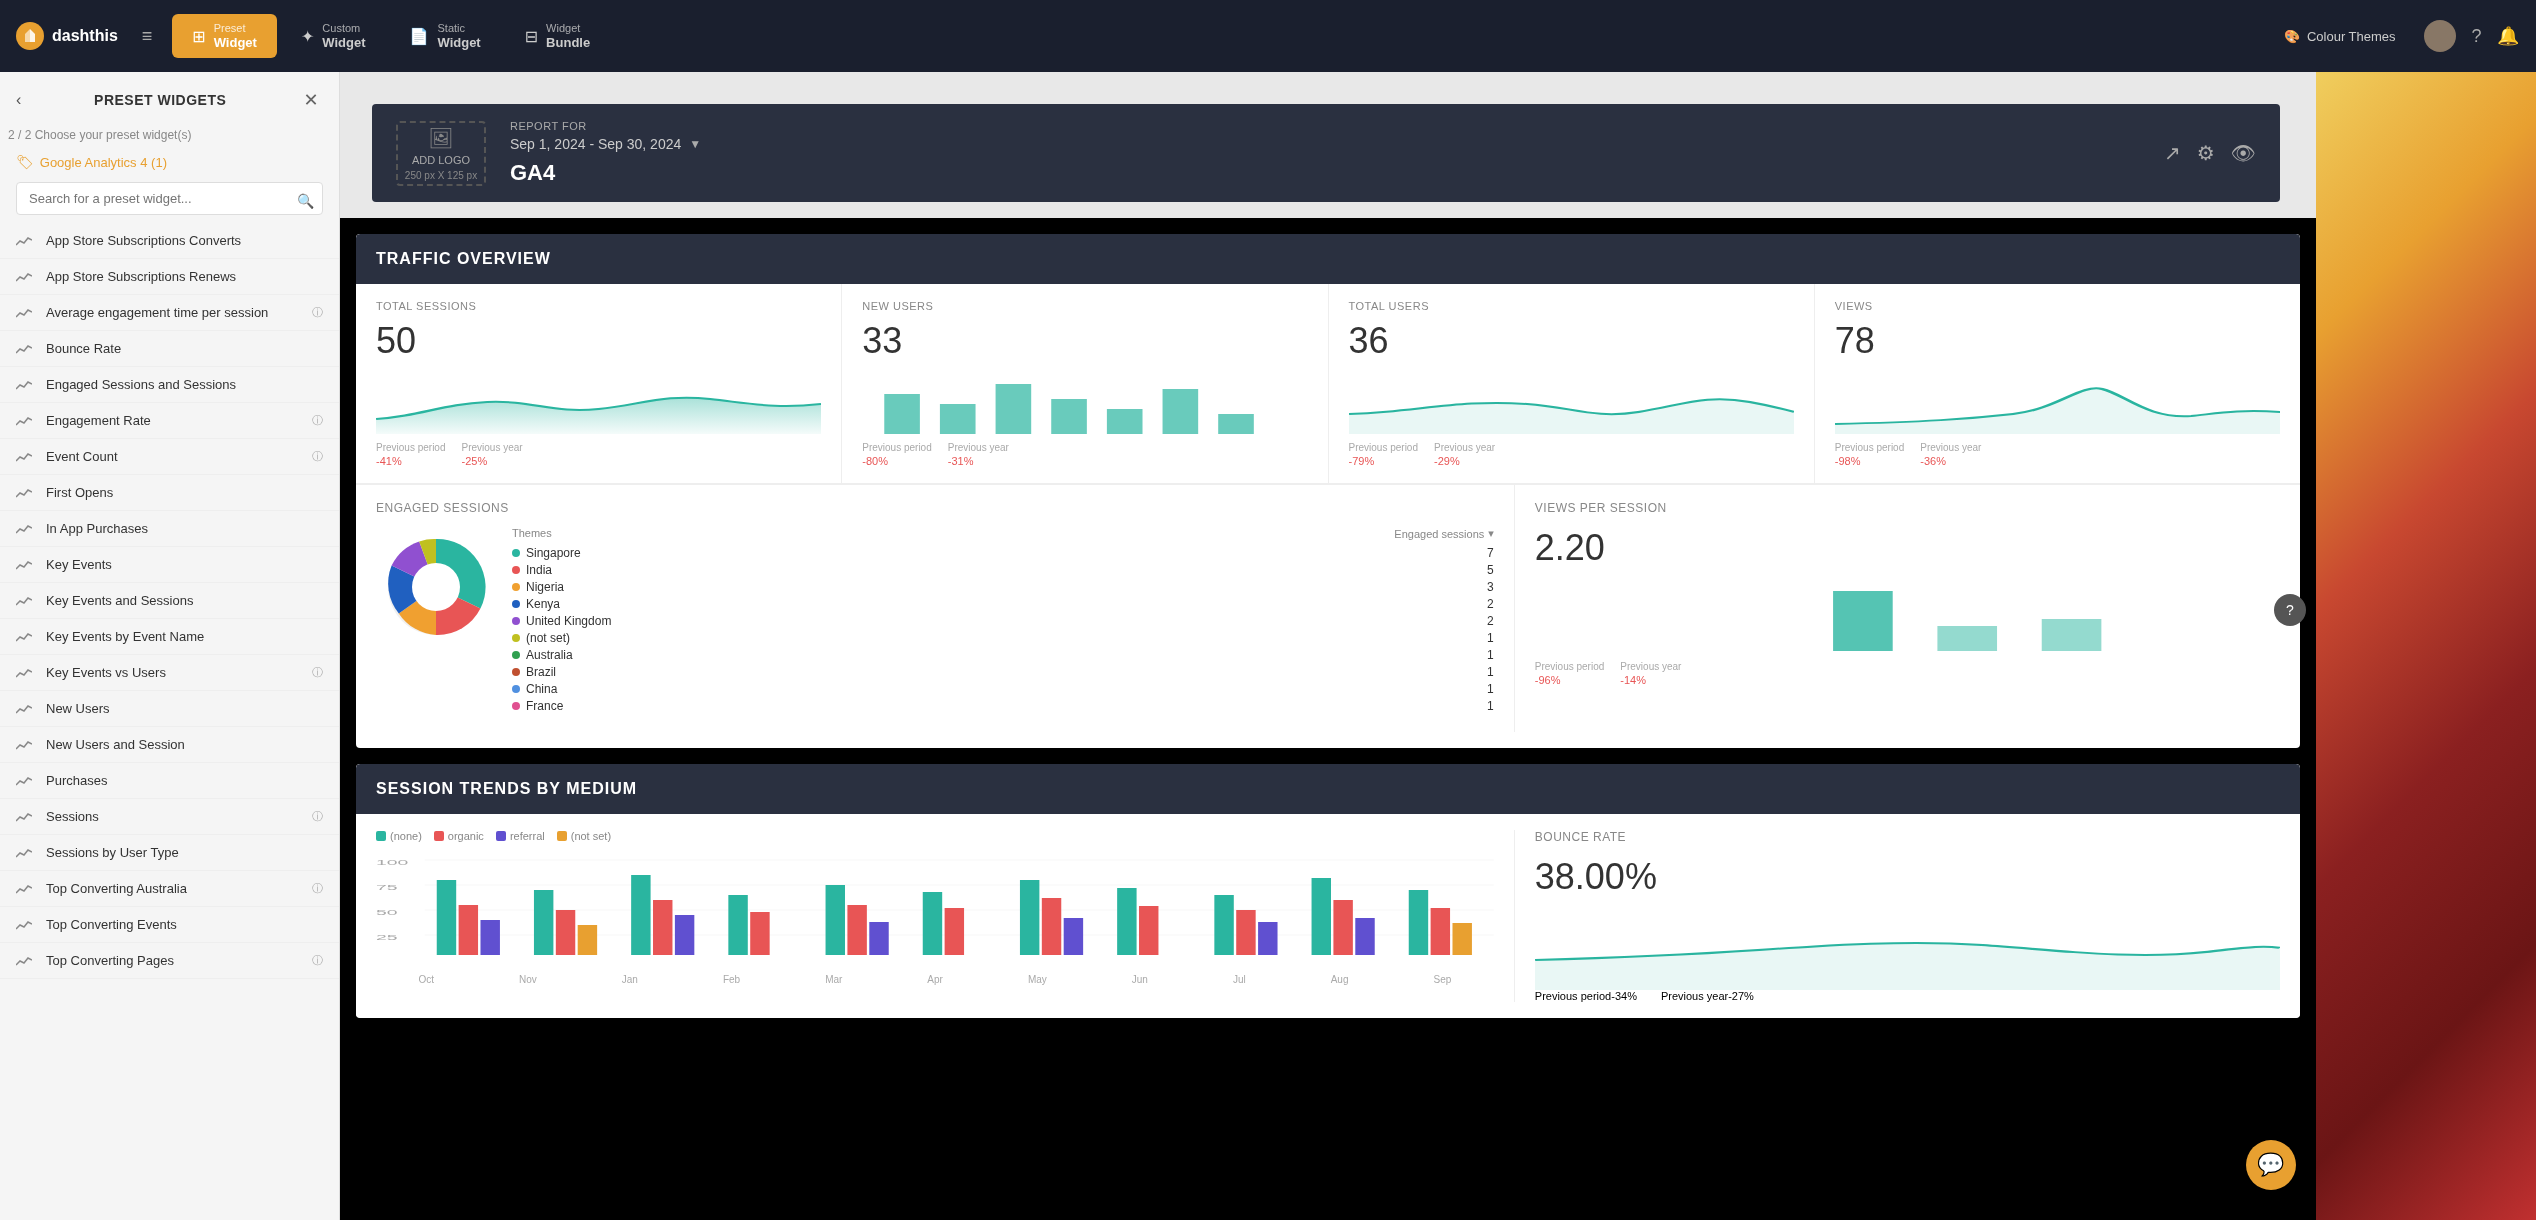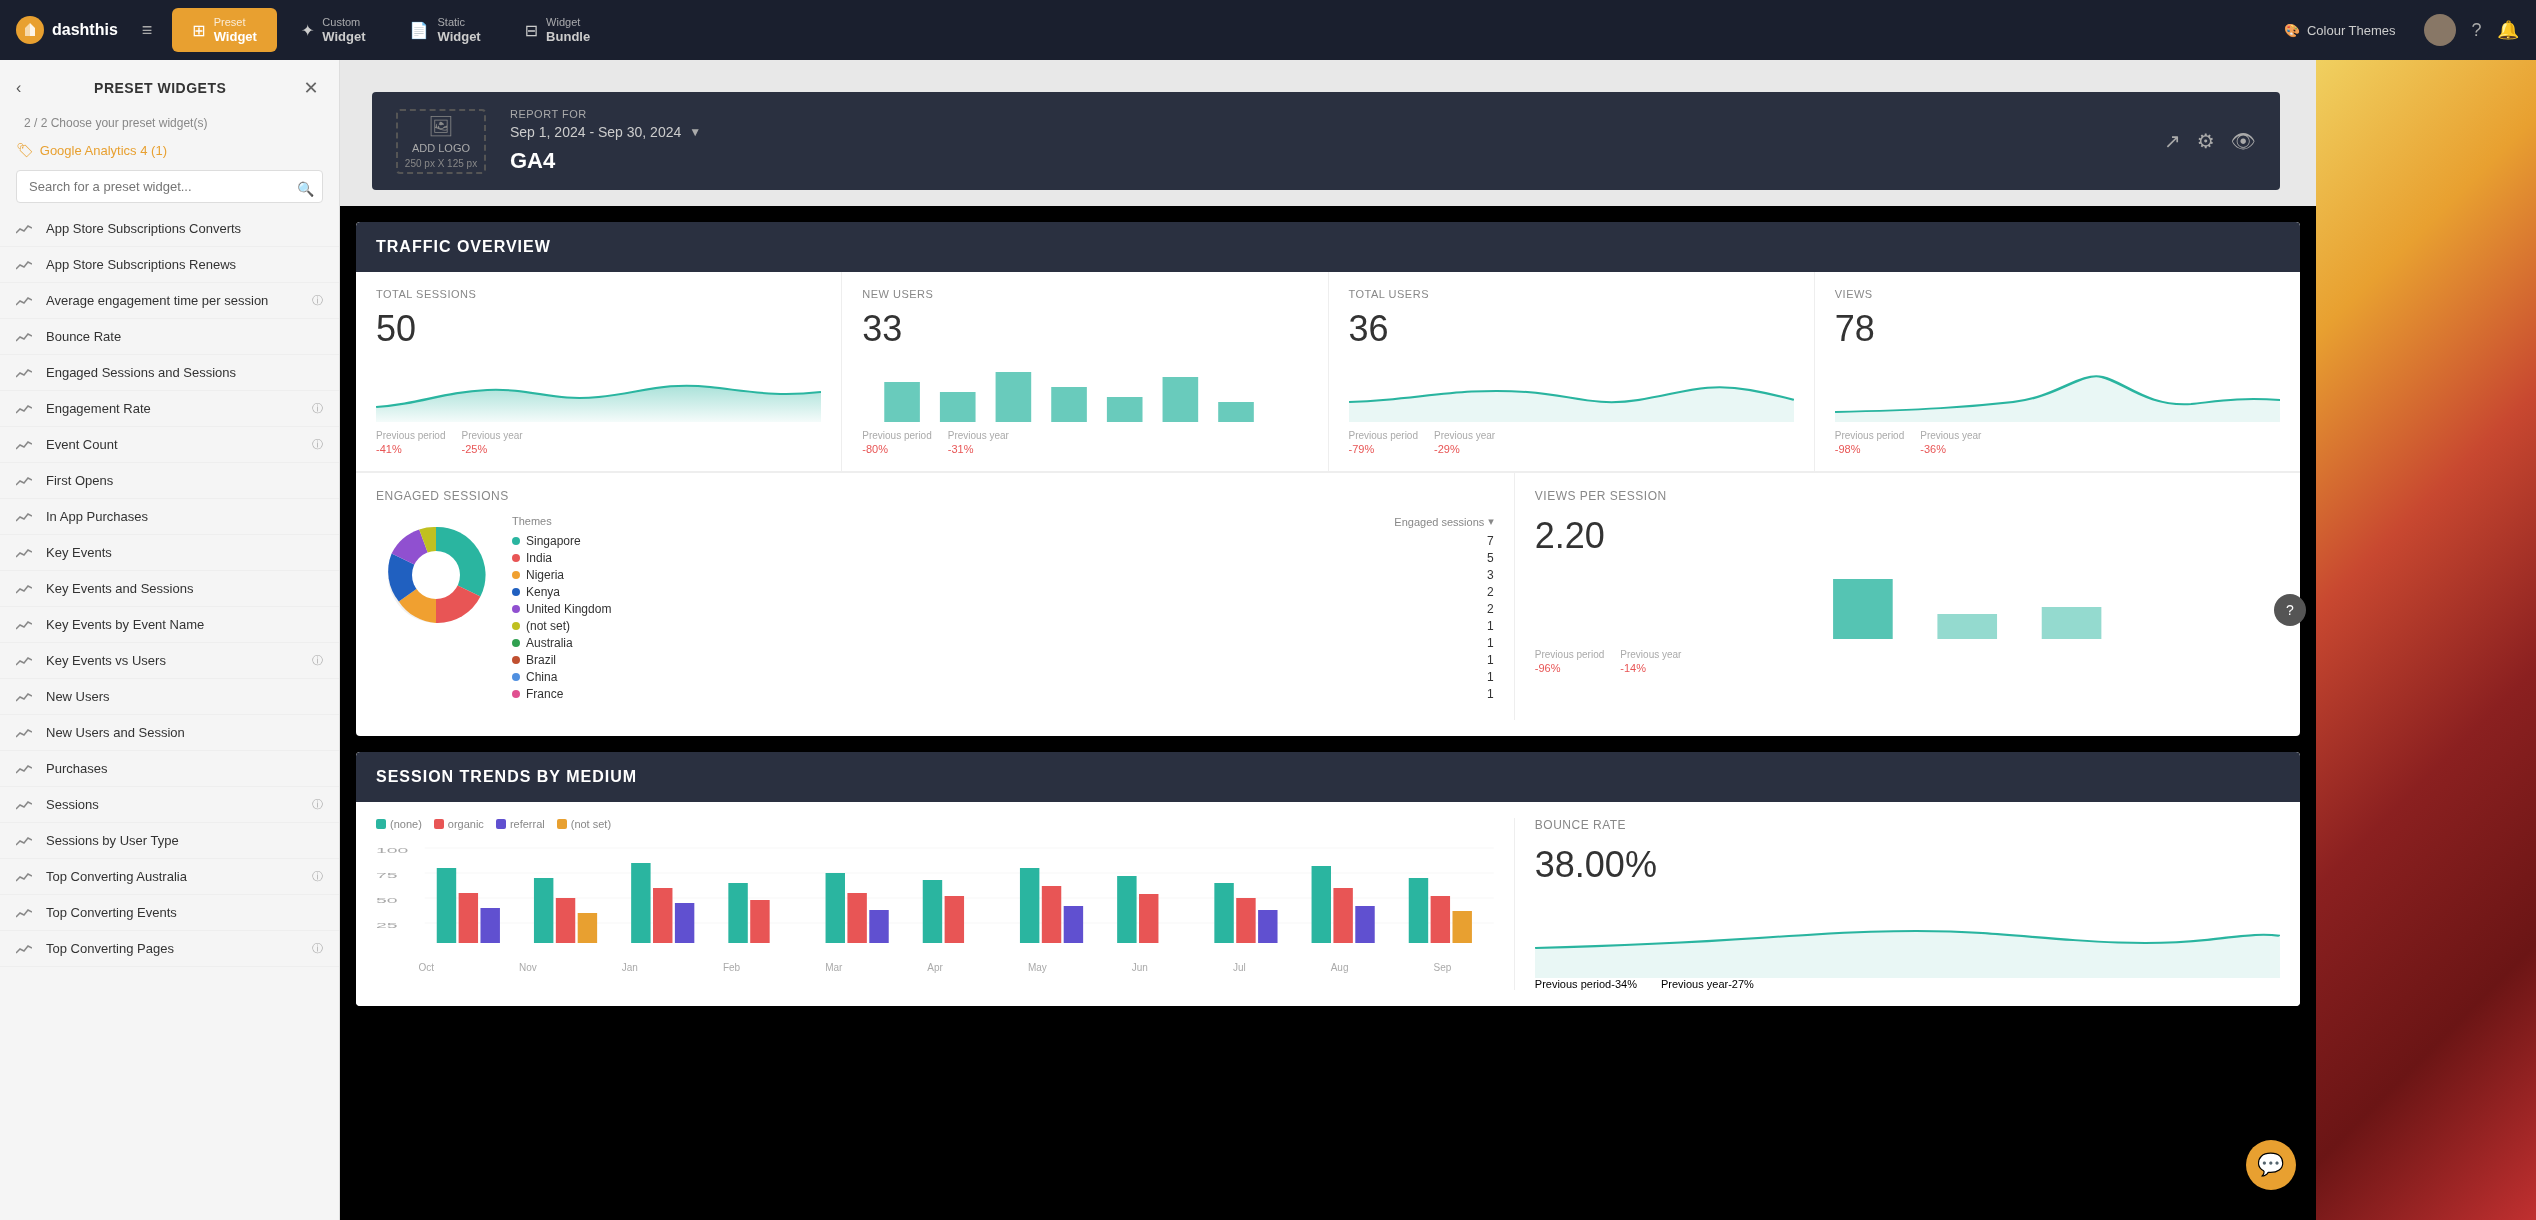--- a/index.html
+++ b/index.html
@@ -1,20 +1,20 @@
 <!DOCTYPE html>
 <html><head>
   <meta charset="utf-8">
   <style>
     * { box-sizing: border-box; margin: 0; padding: 0; }
     body { font-family: -apple-system, BlinkMacSystemFont, 'Segoe UI', sans-serif; background: #e8e8e8; overflow: hidden; width: 2536px; height: 1220px; }
 
     
     .top-nav {
-      display: flex; align-items: center; background: #1a1f2e; height: 60px; padding: 0 16px; position: relative; z-index: 100;
+      display: flex; align-items: center; background: #1a1f2e; height: 72px; padding: 0 16px; position: relative; z-index: 100;
     }
     .top-nav .logo { display: flex; align-items: center; gap: 8px; margin-right: 24px; }
     .top-nav .logo-icon { width: 28px; height: 28px; background: #e8a030; border-radius: 50%; display: flex; align-items: center; justify-content: center; color: white; font-weight: bold; font-size: 14px; }
     .top-nav .logo-text { color: white; font-size: 16px; font-weight: 600; }
     .top-nav .hamburger { color: #aaa; font-size: 18px; cursor: pointer; margin-right: 20px; }
 
     .nav-tabs { display: flex; gap: 4px; flex: 1; }
     .nav-tab {
       display: flex; align-items: center; gap: 8px; padding: 8px 20px; border-radius: 6px; cursor: pointer; color: #ccc; font-size: 13px;
     }
@@ -36,21 +36,21 @@
     .sidebar {
       width: 340px; background: #f5f5f5; border-right: 1px solid #ddd; display: flex; flex-direction: column; overflow: hidden; flex-shrink: 0;
     }
     .sidebar-header {
       display: flex; align-items: center; justify-content: space-between; padding: 16px 16px 12px; background: #f5f5f5;
     }
     .sidebar-header .back-btn { color: #555; cursor: pointer; font-size: 16px; display: flex; align-items: center; gap: 6px; }
     .sidebar-title { font-size: 14px; font-weight: 700; color: #333; text-transform: uppercase; letter-spacing: 0.5px; }
     .sidebar-close { cursor: pointer; color: #666; font-size: 18px; width: 24px; height: 24px; display: flex; align-items: center; justify-content: center; }
 
-    .sidebar-steps { padding: 4px 24px 8px; font-size: 12px; color: #888; }
+    .sidebar-steps { padding: 4px 8px 8px; font-size: 12px; color: #888; }
     .sidebar-ga { padding: 4px 16px 8px; display: flex; align-items: center; gap: 6px; font-size: 13px; color: #e8a030; }
     .sidebar-ga .ga-icon { font-size: 14px; }
 
     .sidebar-search { padding: 4px 16px 8px; position: relative; }
     .sidebar-search input {
       width: 100%; padding: 8px 32px 8px 12px; border: 1px solid #ddd; border-radius: 4px; font-size: 13px; background: white; outline: none;
     }
     .sidebar-search .search-icon { position: absolute; right: 24px; top: 50%; transform: translateY(-50%); color: #aaa; font-size: 14px; }
 
     .sidebar-list { overflow-y: auto; flex: 1; }

